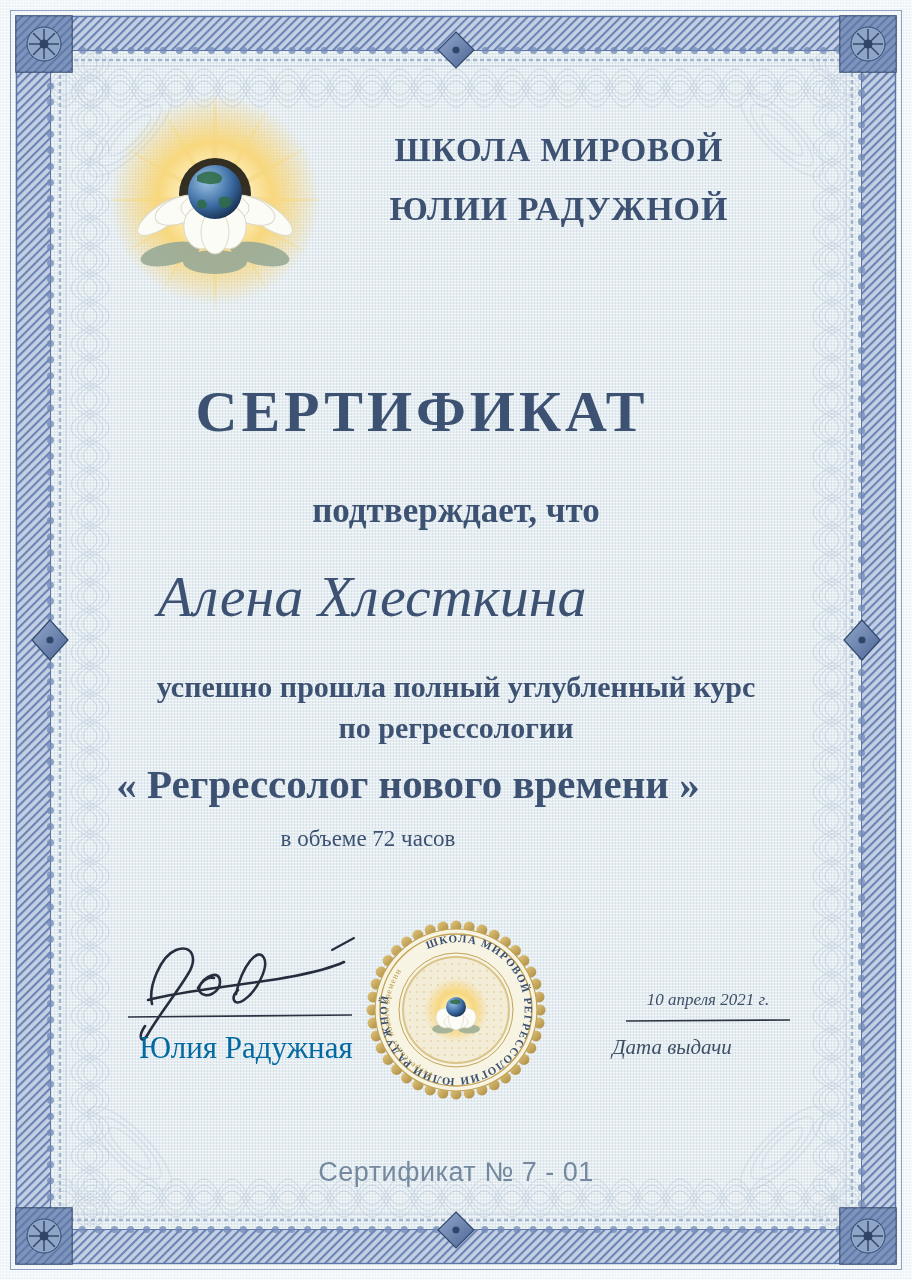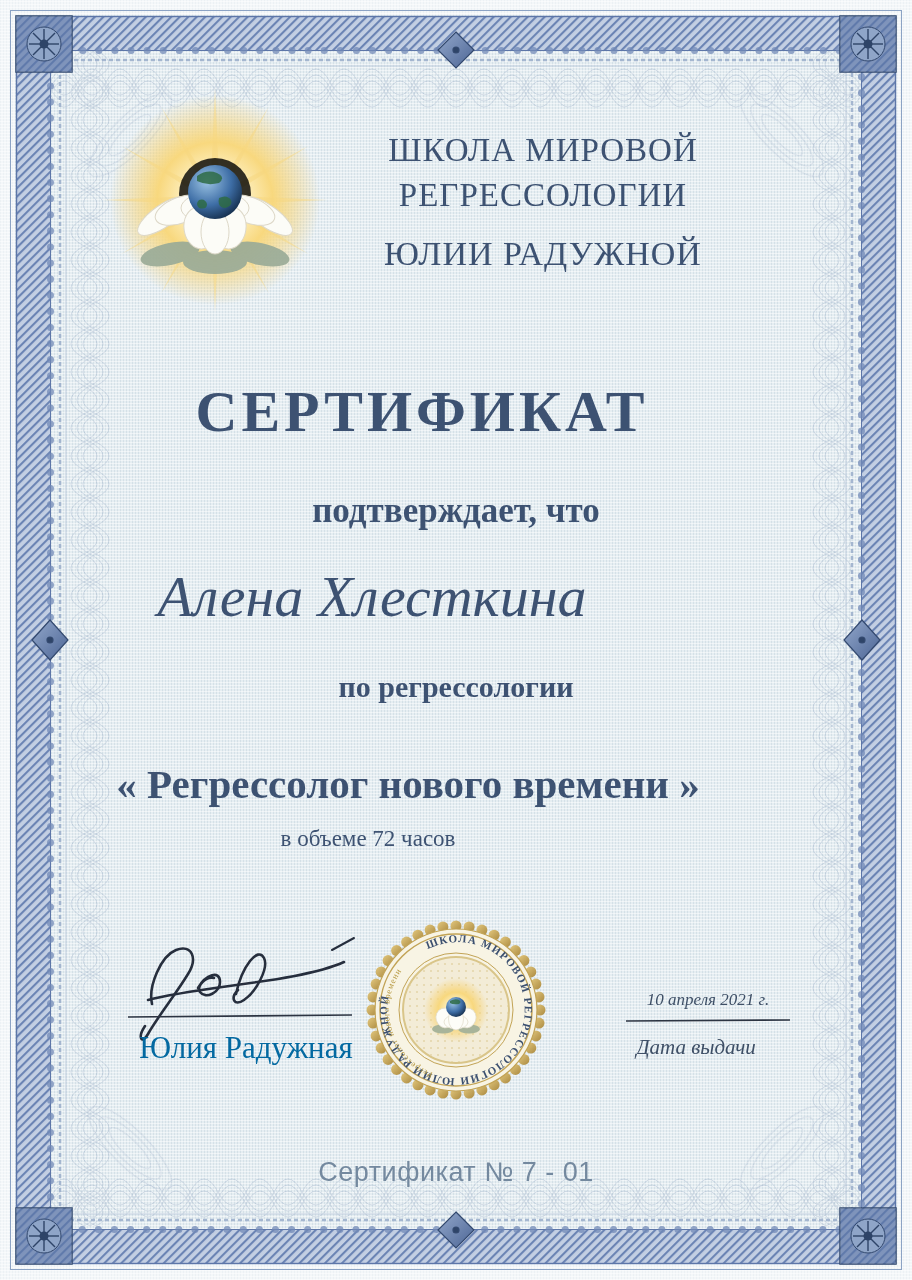--- a/index.html
+++ b/index.html
@@ -7,32 +7,32 @@
     width:912px;height:1280px;position:relative;overflow:hidden;
     background-color:#e6eef2;
     background-image:
       repeating-linear-gradient(0deg, rgba(255,255,255,.5) 0 1px, rgba(0,0,0,0) 1px 3px),
       repeating-linear-gradient(90deg, rgba(168,190,204,.28) 0 1px, rgba(0,0,0,0) 1px 3px);
     font-family:"Liberation Serif", serif;
   }
   .margin-frame{position:absolute;inset:0;border:15px solid rgba(255,255,255,.55);z-index:1;pointer-events:none}
   #ornament-svg{position:absolute;left:0;top:0;z-index:2}
   .txt{position:absolute;color:#3d5272;text-align:center;z-index:5}
-  .school-block{left:293px;top:128px;width:500px;font-weight:normal;letter-spacing:1px}
+  .school-block{left:309px;top:128px;width:500px;font-weight:bold;letter-spacing:1px}
   .school-l1,.school-l2{font-size:33px;line-height:45px}
   .school-l3{font-size:34px;line-height:45px;margin-top:13px}
   .title{left:0;width:844px;top:378px;font-size:58px;font-weight:bold;letter-spacing:4px}
   .confirms{left:0;width:912px;top:491px;font-size:35px;font-weight:bold}
   .recipient{left:0;width:744px;top:563px;font-size:58px;font-style:italic}
   .description{left:0;width:912px;top:666px;font-size:30px;font-weight:bold;line-height:41px}
   .course{left:0;width:816px;top:760px;font-size:41px;font-weight:bold}
   .volume{left:0;width:736px;top:826px;font-size:23px}
   .signer{left:116px;top:1030px;width:260px;font-size:31px;color:#0369a1}
   .issue-date{left:608px;top:990px;width:200px;font-size:17px;font-style:italic;color:#3e4f66}
-  .issue-label{left:596px;top:1035px;width:200px;font-size:21px;font-style:italic;color:#3e4f66}
+  .issue-label{left:572px;top:1035px;width:200px;font-size:21px;font-style:italic;color:#3e4f66}
   .cert-number{left:0;width:912px;top:1157px;font-family:"Liberation Sans",sans-serif;
                font-size:27px;color:#74899f;letter-spacing:.5px}
 </style>
 </head>
 <body>
 
 <div class="margin-frame"></div>
 
 <svg id="ornament-svg" width="912" height="1280" viewBox="0 0 912 1280">
   <defs>
@@ -310,29 +310,29 @@
   <g stroke="#2c3442" stroke-width="1.6">
     <line x1="128" y1="1017" x2="352" y2="1015"></line>
   </g>
   <g stroke="#2c3442" stroke-width="1.6">
     <line x1="626" y1="1021" x2="790" y2="1020"></line>
   </g>
 </svg>
 
 <div class="txt school-block">
   <div class="school-l1">ШКОЛА МИРОВОЙ</div>
-  <div class="school-l2">РЕГРЕССОЛОГИИ</div>
   <div class="school-l3">ЮЛИИ РАДУЖНОЙ</div>
 </div>
 
 <div class="txt title">СЕРТИФИКАТ</div>
 <div class="txt confirms">подтверждает, что</div>
 <div class="txt recipient">Алена Хлесткина</div>
 
 <div class="txt description">
+  <div>успешно прошла полный углубленный курс</div>
   <div>по регрессологии</div>
 </div>
 
 <div class="txt course">« Регрессолог нового времени »</div>
 <div class="txt volume">в объеме 72 часов</div>
 
 <div class="txt signer">Юлия Радужная</div>
 <div class="txt issue-date">10 апреля 2021 г.</div>
 <div class="txt issue-label">Дата выдачи</div>
 

